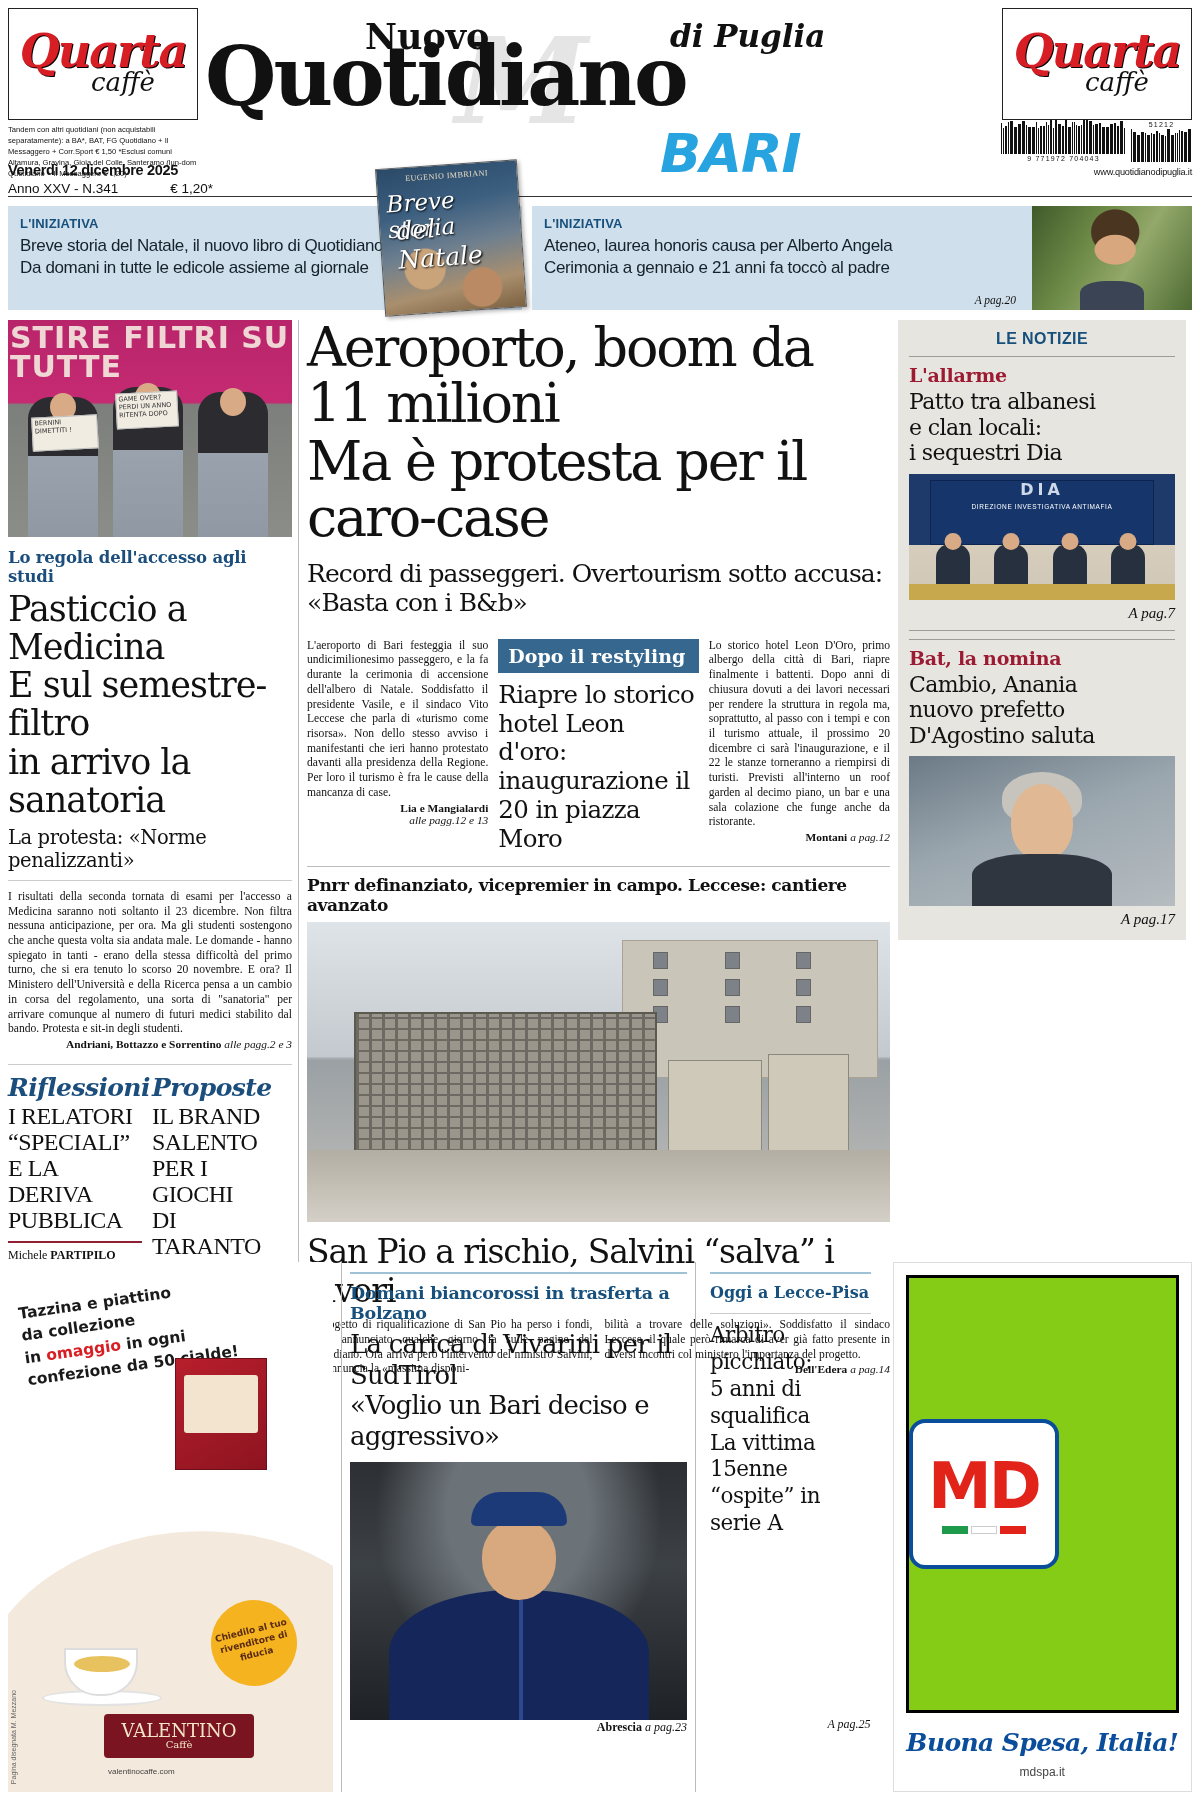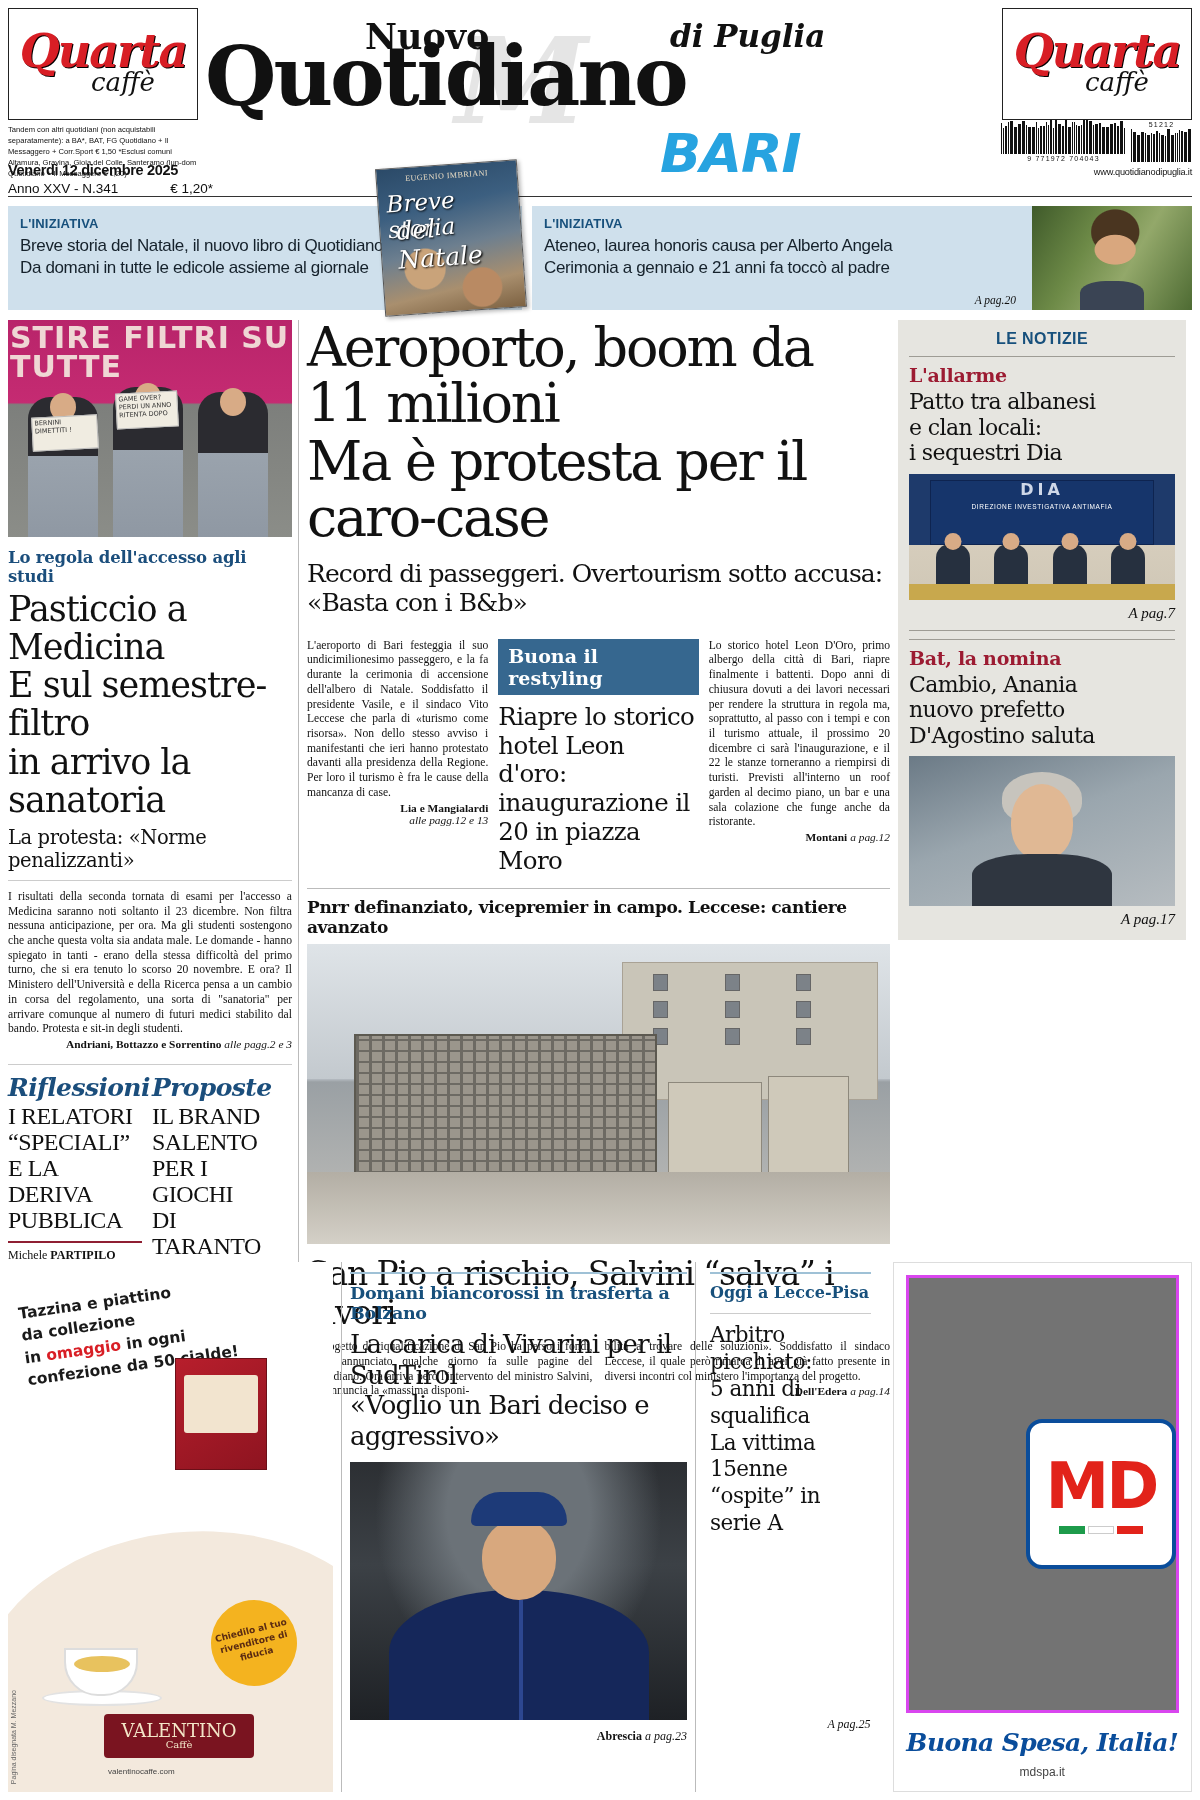--- a/index.html
+++ b/index.html
@@ -435,41 +435,41 @@
   }
   .coach-photo .cface {
     position: absolute; left: 50%; top: 58px; transform: translateX(-50%);
     width: 74px; height: 80px; background: #d8a87e; border-radius: 46% 46% 50% 50%;
   }
   .coach-photo .jacket {
     position: absolute; bottom: 0; left: 50%; transform: translateX(-50%);
     width: 260px; height: 130px; background: #15275a; border-radius: 48% 48% 0 0;
   }
   .coach-photo .zip { position: absolute; bottom: 0; left: 50%; width: 4px; height: 120px; background: #2d4790; }
-  .ref-right { font-family: "Liberation Serif", serif; font-size: 12px; text-align: right; margin-top: 9px; }
+  .ref-right { font-family: "Liberation Serif", serif; font-size: 12px; text-align: right; margin-top: 0; }
   .ref-right b { font-weight: bold; } .ref-right i { font-style: italic; }
 
   .sport2 { width: 175px; padding: 10px 6px 0; }
   .sport2-kick {
     font-family: "DejaVu Serif", serif; font-weight: bold; font-size: 16px;
     color: #17507c; border-top: 2px solid #9fc1d6; padding-top: 9px;
     border-bottom: 1px solid #ccc; padding-bottom: 11px; margin-bottom: 8px;
   }
   .sport2-head {
     font-family: "DejaVu Serif", serif; font-size: 21.5px; line-height: 1.25;
     letter-spacing: -.5px;
   }
 
   .ad-md {
     width: 304px; margin-left: 8px; background: #fff; position: relative;
     border: 1px solid #ddd;
   }
   .md-inner {
-    position: absolute; inset: 12px 12px 78px 12px; background: #737373;
-    border: 3px solid #d946ef; display: flex; align-items: center; justify-content: flex-end;
+    position: absolute; inset: 12px 12px 78px 12px; background: #84cc16;
+    border: 3px solid #000000; display: flex; align-items: center; justify-content: flex-start;
   }
   .md-logo {
     width: 150px; height: 150px; background: #fff; border: 4px solid #0a4d9b;
     border-radius: 16px; display: flex; flex-direction: column;
     align-items: center; justify-content: center;
   }
   .md-logo .mdtxt {
     font-family: "DejaVu Sans", sans-serif; font-weight: bold; font-size: 64px;
     color: #e2231a; letter-spacing: -3px; line-height: 1;
   }
@@ -710,21 +710,21 @@
         <div class="center-three">
           <div class="c3">
             <div class="body-just">L'aeroporto di Bari festeggia il suo undicimilionesimo passeggero, e la fa durante la cerimonia di accensione dell'albero di Natale. Soddisfatto il presidente Vasile, e il sindaco Vito Leccese che parla di «turismo come risorsa». Non dello stesso avviso i manifestanti che ieri hanno protestato davanti alla presidenza della Regione. Per loro il turismo è fra le cause della mancanza di case.</div>
             <div class="byline-ref">
               <b>Lia e Mangialardi</b><br>
               <i>alle pagg.12 e 13</i>
             </div>
           </div>
 
           <div class="c3 mid">
-            <div class="tagbar">Buona il restyling</div>
+            <div class="tagbar">Dopo il restyling</div>
             <div class="mid-head">Riapre lo storico hotel Leon d'oro: inaugurazione il 20 in piazza Moro</div>
           </div>
 
           <div class="c3">
             <div class="body-just">Lo storico hotel Leon D'Oro, primo albergo della città di Bari, riapre finalmente i battenti. Dopo anni di chiusura dovuti a dei lavori necessari per rendere la struttura in regola ma, soprattutto, al passo con i tempi e con il turismo attuale, il prossimo 20 dicembre ci sarà l'inaugurazione, e il 22 le stanze torneranno a riempirsi di turisti. Previsti all'interno un roof garden al decimo piano, un bar e una sala colazione che funge anche da ristorante.</div>
             <div class="byline-ref">
               <b>Montani</b>
               <i>a pag.12</i>
             </div>
           </div>

